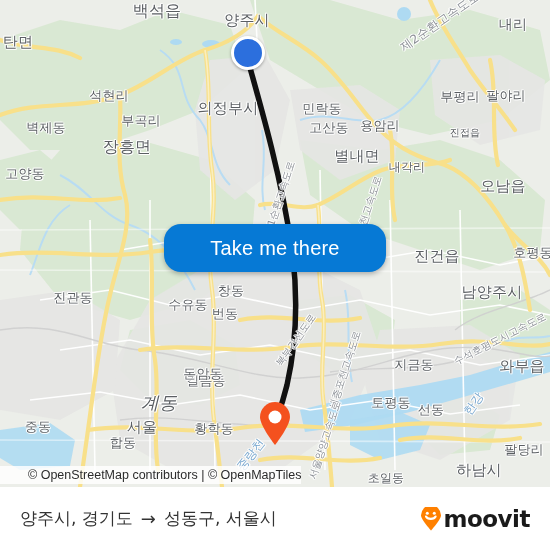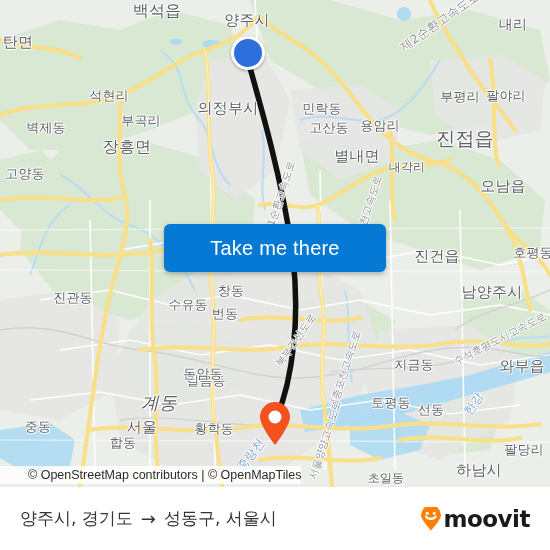--- a/index.html
+++ b/index.html
@@ -40,21 +40,21 @@
     position:absolute;width:28px;height:28px;border-radius:50%;
     background:#2c6fdd;border:3px solid #ffffff;
     box-shadow:0 1px 3px rgba(0,0,0,.35);
     left:231px;top:36px;z-index:40;
   }
   #dest-marker{position:absolute;left:259px;top:402px;width:32px;height:44px;z-index:40;}
 
   
   #take-me-there{
     position:absolute;left:164px;top:224px;width:222px;height:48px;
-    background:#0679d5;border-radius:6px;border:0;
+    background:#0679d5;border-radius:17px;border:0;
     color:#ffffff;font-size:20px;
     font-family:"Liberation Sans","DejaVu Sans",sans-serif;
     letter-spacing:.2px;
     box-shadow:0 2px 5px rgba(0,0,0,.28);
     cursor:pointer;z-index:50;
     display:flex;align-items:center;justify-content:center;
   }
 
   
   #attribution{
@@ -213,21 +213,21 @@
         <div class="lbl" style="left: 513px; top: 25px; font-size: 14px;">내리</div>
         <div class="lbl" style="left: 109px; top: 96px; font-size: 13px;">석현리</div>
         <div class="lbl" style="left: 228px; top: 108px; font-size: 15px;">의정부시</div>
         <div class="lbl" style="left: 322px; top: 109px; font-size: 13px;">민락동</div>
         <div class="lbl" style="left: 460px; top: 97px; font-size: 13px;">부평리</div>
         <div class="lbl" style="left: 506px; top: 96px; font-size: 13px;">팔야리</div>
         <div class="lbl" style="left: 46px; top: 128px; font-size: 13px;">벽제동</div>
         <div class="lbl" style="left: 141px; top: 121px; font-size: 13px;">부곡리</div>
         <div class="lbl" style="left: 329px; top: 128px; font-size: 13px;">고산동</div>
         <div class="lbl" style="left: 380px; top: 126px; font-size: 13px;">용암리</div>
-        <div class="lbl" style="left: 465px; top: 133px; font-size: 19px; margin-top: 6px;">진접읍</div>
+        <div class="lbl" style="left: 465px; top: 133px; font-size: 10px;">진접읍</div>
         <div class="lbl" style="left: 127px; top: 147px; font-size: 16px;">장흥면</div>
         <div class="lbl" style="left: 357px; top: 156px; font-size: 15px;">별내면</div>
         <div class="lbl" style="left: 25px; top: 174px; font-size: 13px;">고양동</div>
         <div class="lbl" style="left: 407px; top: 167px; font-size: 12px;">내각리</div>
         <div class="lbl" style="left: 503px; top: 186px; font-size: 15px;">오남읍</div>
         <div class="lbl road" style="left: 275px; top: 213px; font-size: 10px; transform: translate(-50%, -50%) rotate(-72deg);">수도권제1순환고속도로</div>
         <div class="lbl road" style="left: 366px; top: 215px; font-size: 10px; transform: translate(-50%, -50%) rotate(-72deg);">세종포천고속도로</div>
         <div class="lbl" style="left: 437px; top: 256px; font-size: 15px;">진건읍</div>
         <div class="lbl" style="left: 533px; top: 253px; font-size: 13px;">호평동</div>
         <div class="lbl" style="left: 73px; top: 298px; font-size: 13px;">진관동</div>

